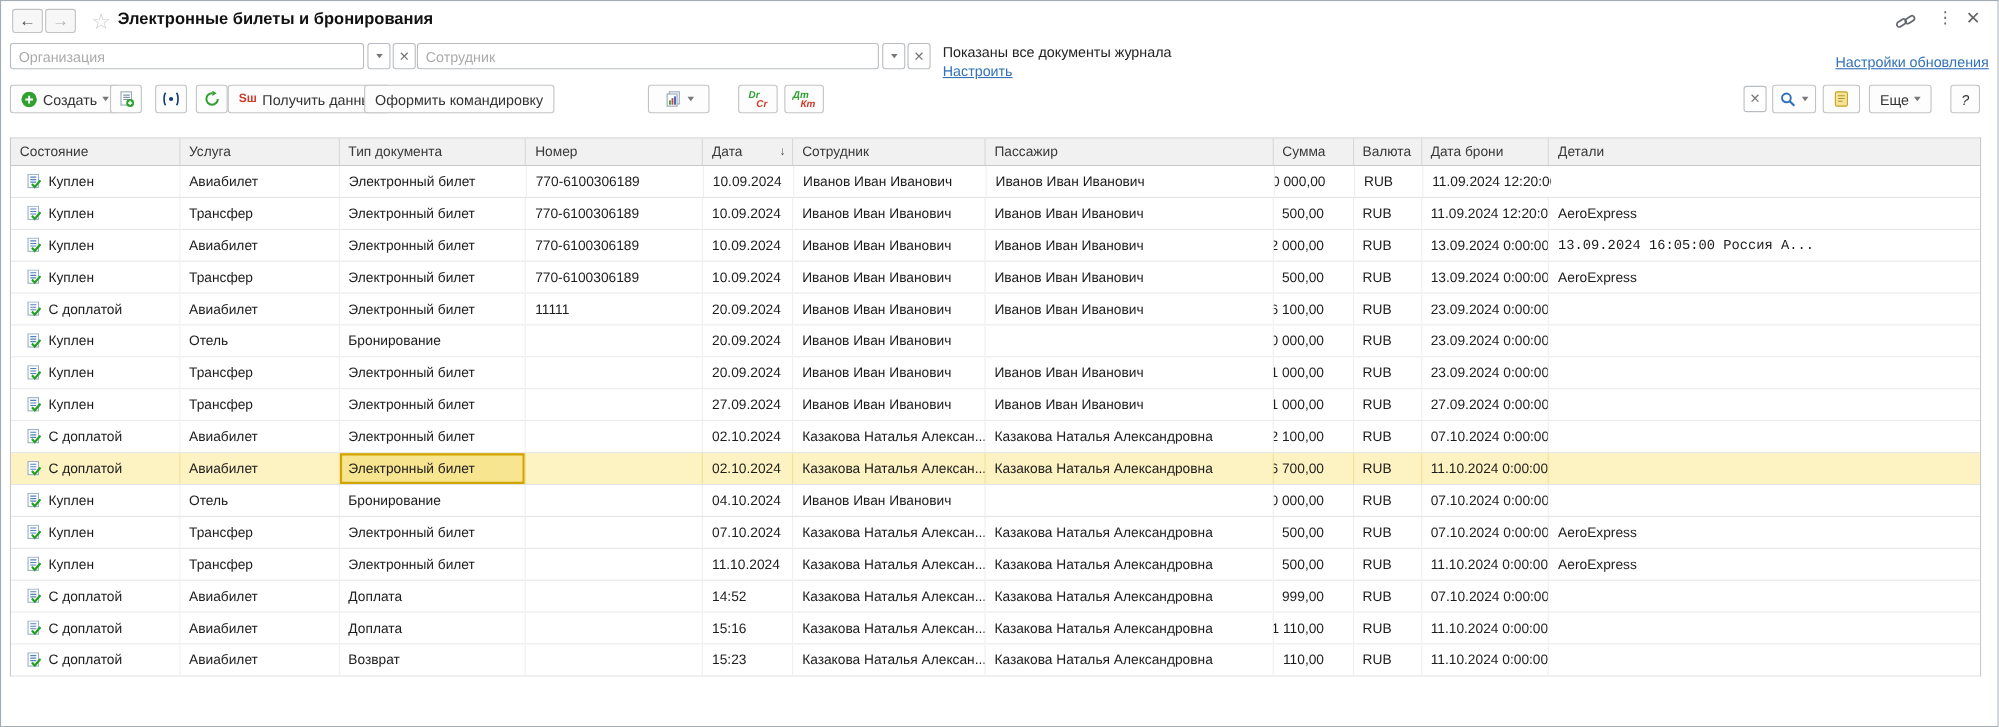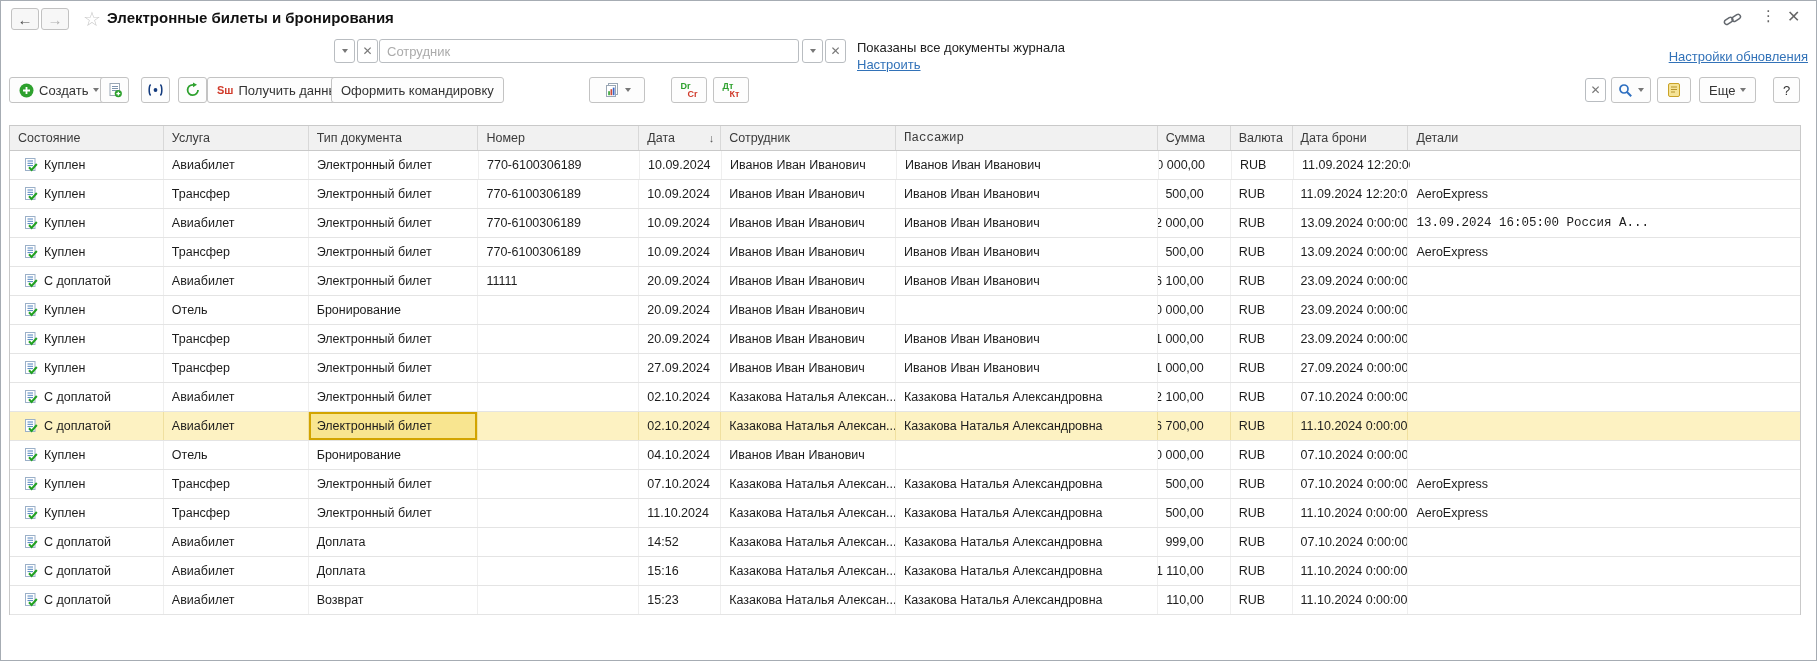--- a/index.html
+++ b/index.html
@@ -29,21 +29,21 @@
   .caret{width:0;height:0;border-left:3.5px solid transparent;border-right:3.5px solid transparent;
     border-top:4px solid #777;}
   #journal-note{position:absolute;left:856px;top:39px;font-size:13px;color:#222;}
   .blue-link{color:#3272b8;text-decoration:underline;font-size:13px;cursor:pointer;}
   #configure-link{position:absolute;left:856px;top:56px;}
   #update-settings-link{position:absolute;right:8px;top:48px;}
   
   .btn{position:absolute;top:76px;height:26px;border:1px solid #c3c3c3;border-radius:3px;
     background:#fdfdfd;display:inline-flex;align-items:center;justify-content:center;gap:5px;
     padding:0 9px;font-size:13px;color:#333;white-space:nowrap;}
-  .sq{padding:5px;}
+  .sq{padding:5px;font-style:italic;}
   .icon-txt{font-weight:bold;font-size:11px;}
   .drcr{display:flex;flex-direction:column;font-size:9px;font-weight:bold;line-height:8px;}
   .drcr .t{color:#2ea12e;text-align:left;}
   .drcr .b{color:#d03a2a;padding-left:7px;}
   #search-input{left:1305px;width:276px;}
   
   #grid{position:absolute;left:8px;top:124px;width:1792px;border:1px solid #c9c9c9;border-bottom:none;font-size:12.5px;}
   #grid-head{display:flex;background:#f1f1f1;border-bottom:1px solid #c9c9c9;}
   .th{height:24px;display:flex;align-items:center;justify-content:space-between;
     padding:0 6px 0 8px;border-right:1px solid #d8d8d8;color:#3a3a3a;overflow:hidden;white-space:nowrap;}
@@ -77,20 +77,21 @@
     <svg width="19" height="17" viewBox="0 0 19 17">
         <g fill="none" stroke="#63686e" stroke-width="1.5">
       <rect x="1" y="7.6" width="9.2" height="4.6" rx="2.3" transform="rotate(-33 5.6 9.9)"></rect>
       <rect x="8.6" y="4.6" width="9.2" height="4.6" rx="2.3" transform="rotate(-33 13.2 6.9)"></rect>
     </g>
       </svg>
   </div>
   <div id="kebab-icon">⋮</div>
   <div id="close-icon">✕</div>
 
+  <input class="fld" style="left: 8px; width: 322px;" placeholder="Организация">
   <div class="mini" style="left:333px;">
       <span class="caret"></span>
     </div>
   <div class="mini" style="left:356px;">✕</div>
 
   <input class="fld" style="left: 378px; width: 420px;" placeholder="Сотрудник">
   <div class="mini" style="left:801px;">
       <span class="caret"></span>
     </div>
   <div class="mini" style="left:824px;">✕</div>
@@ -221,21 +222,21 @@
         <div class="th c3" style="width: 161px;">
           <span>Номер</span>
         </div>
         <div class="th c4" style="width: 82px;">
           <span>Дата</span>
           <span class="sort">↓</span>
         </div>
         <div class="th c5" style="width: 175px;">
           <span>Сотрудник</span>
         </div>
-        <div class="th c6" style="width: 262px; font-family: Liberation Mono, monospace;">
+        <div class="th c6" style="width: 262px;">
           <span>Пассажир</span>
         </div>
         <div class="th c7" style="width: 73px;">
           <span>Сумма</span>
         </div>
         <div class="th c8" style="width: 62px;">
           <span>Валюта</span>
         </div>
         <div class="th c9" style="width: 116px;">
           <span>Дата брони</span>

